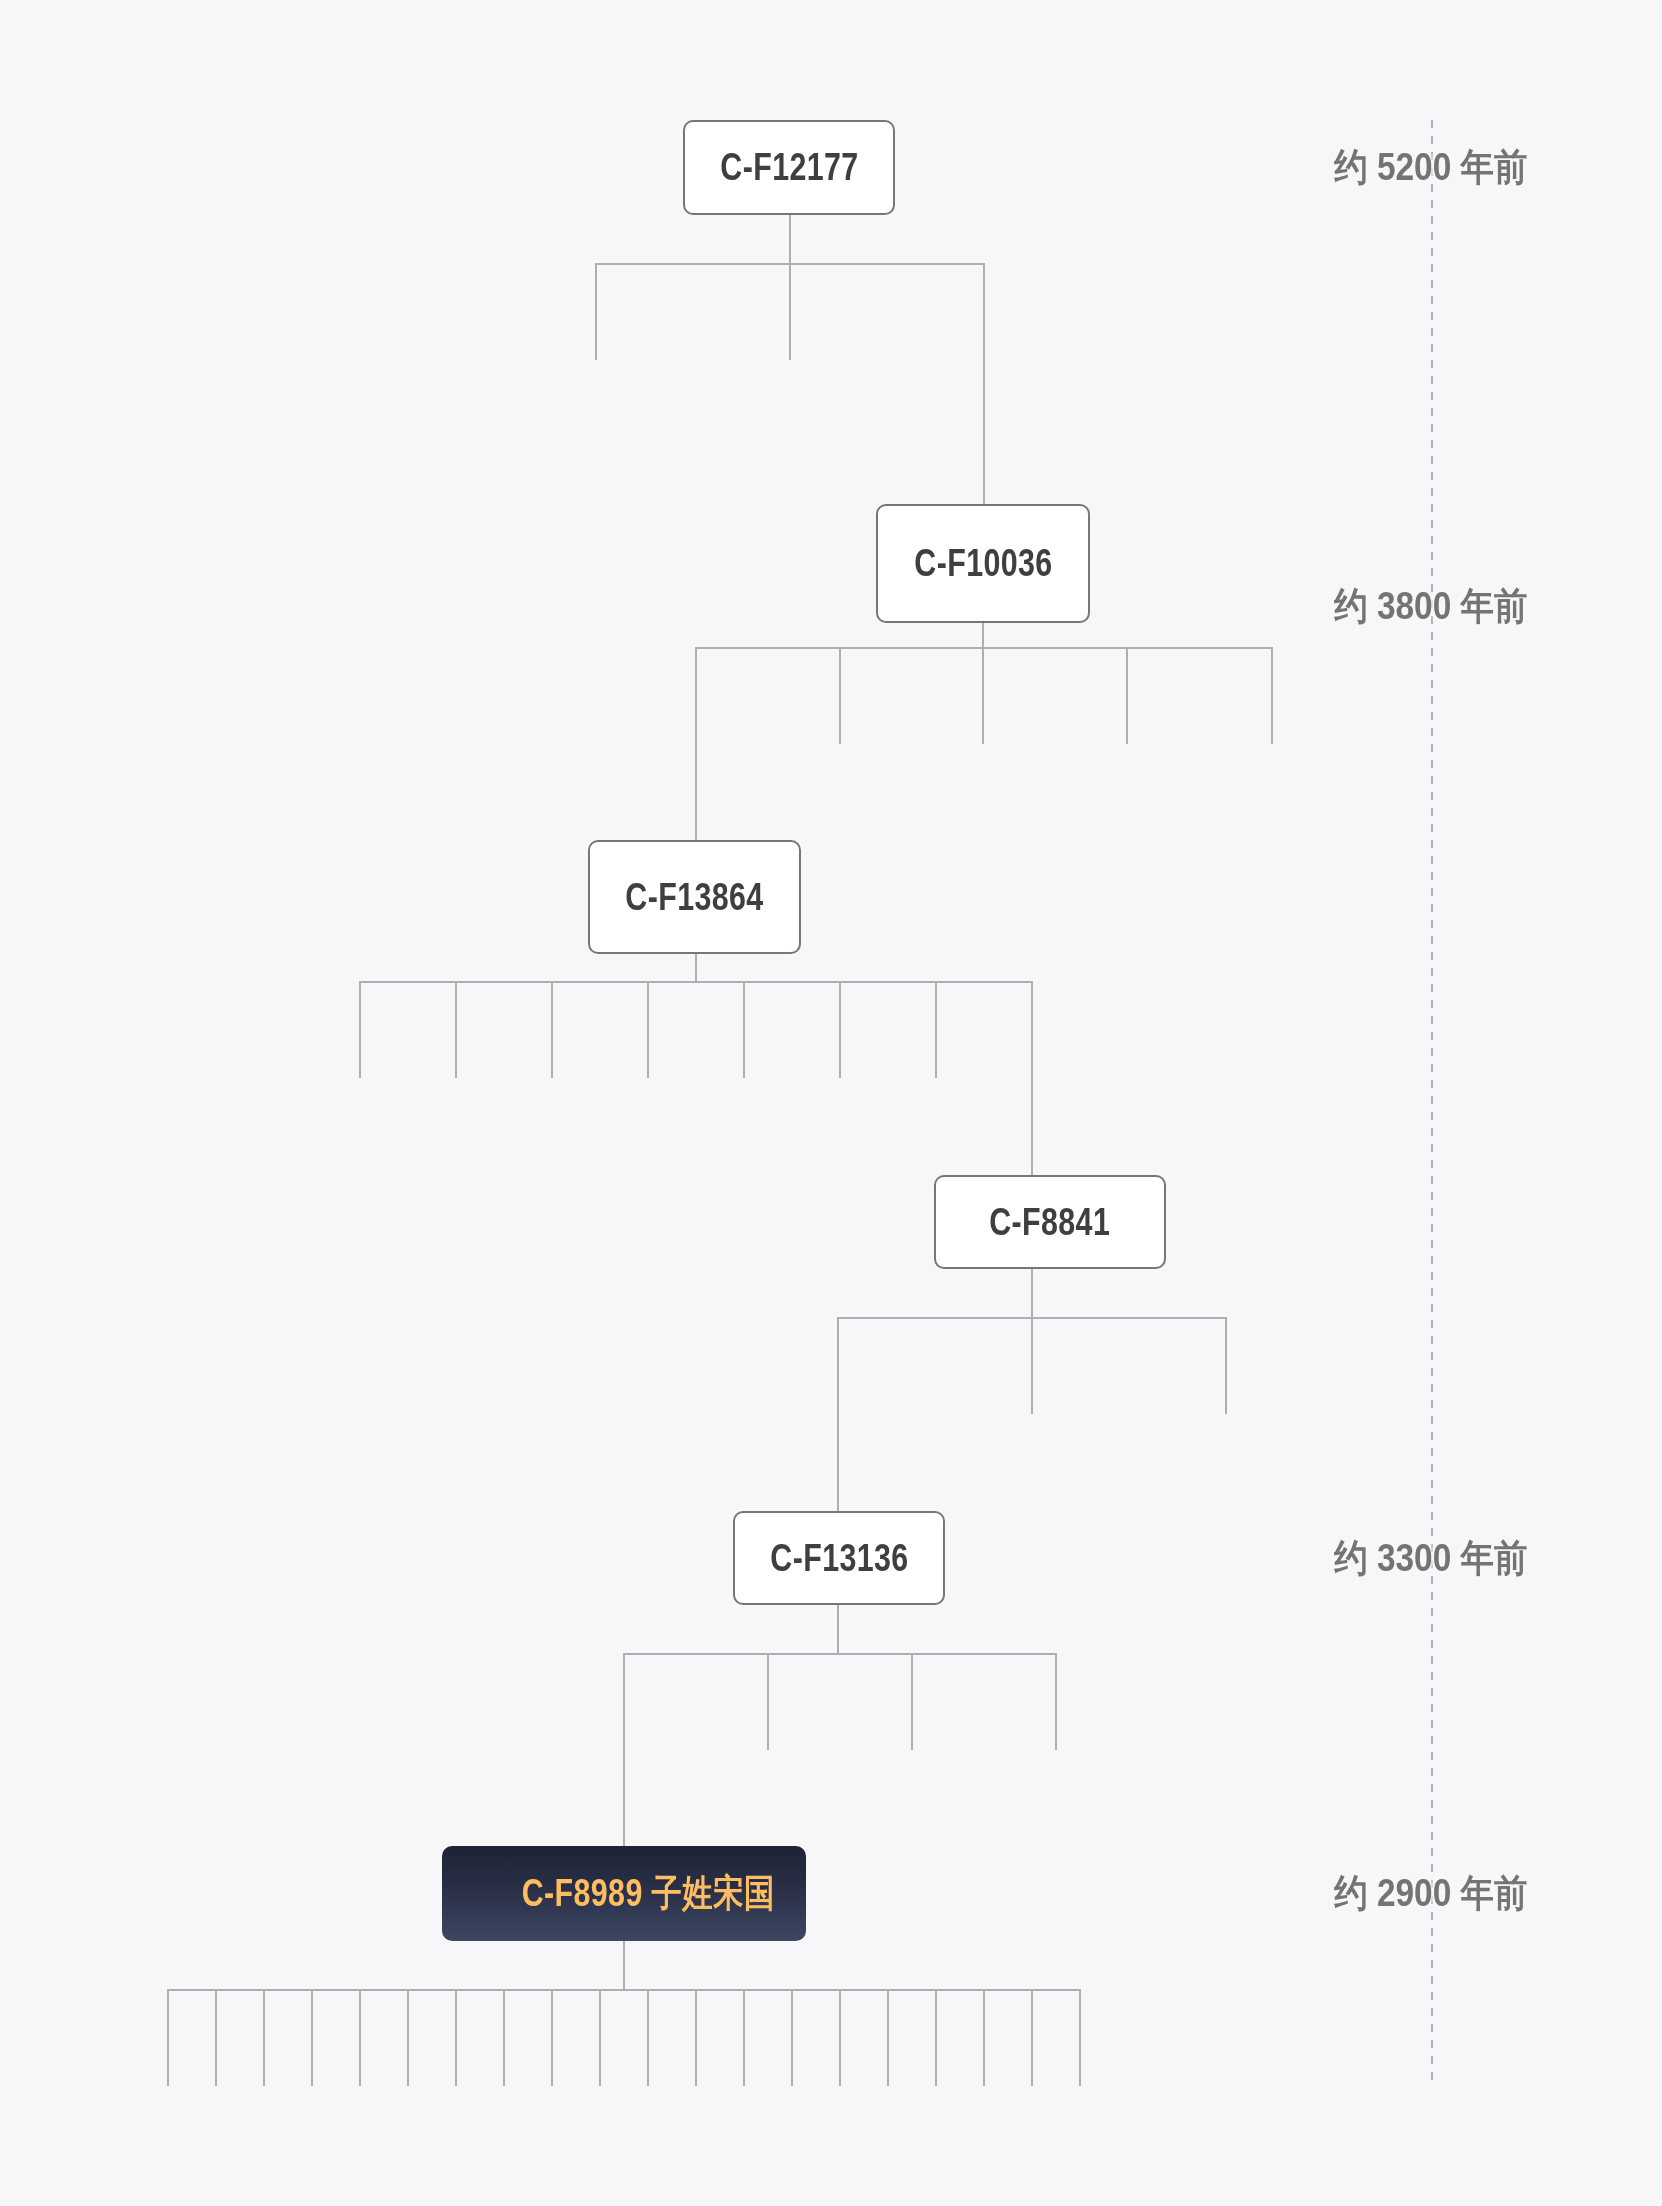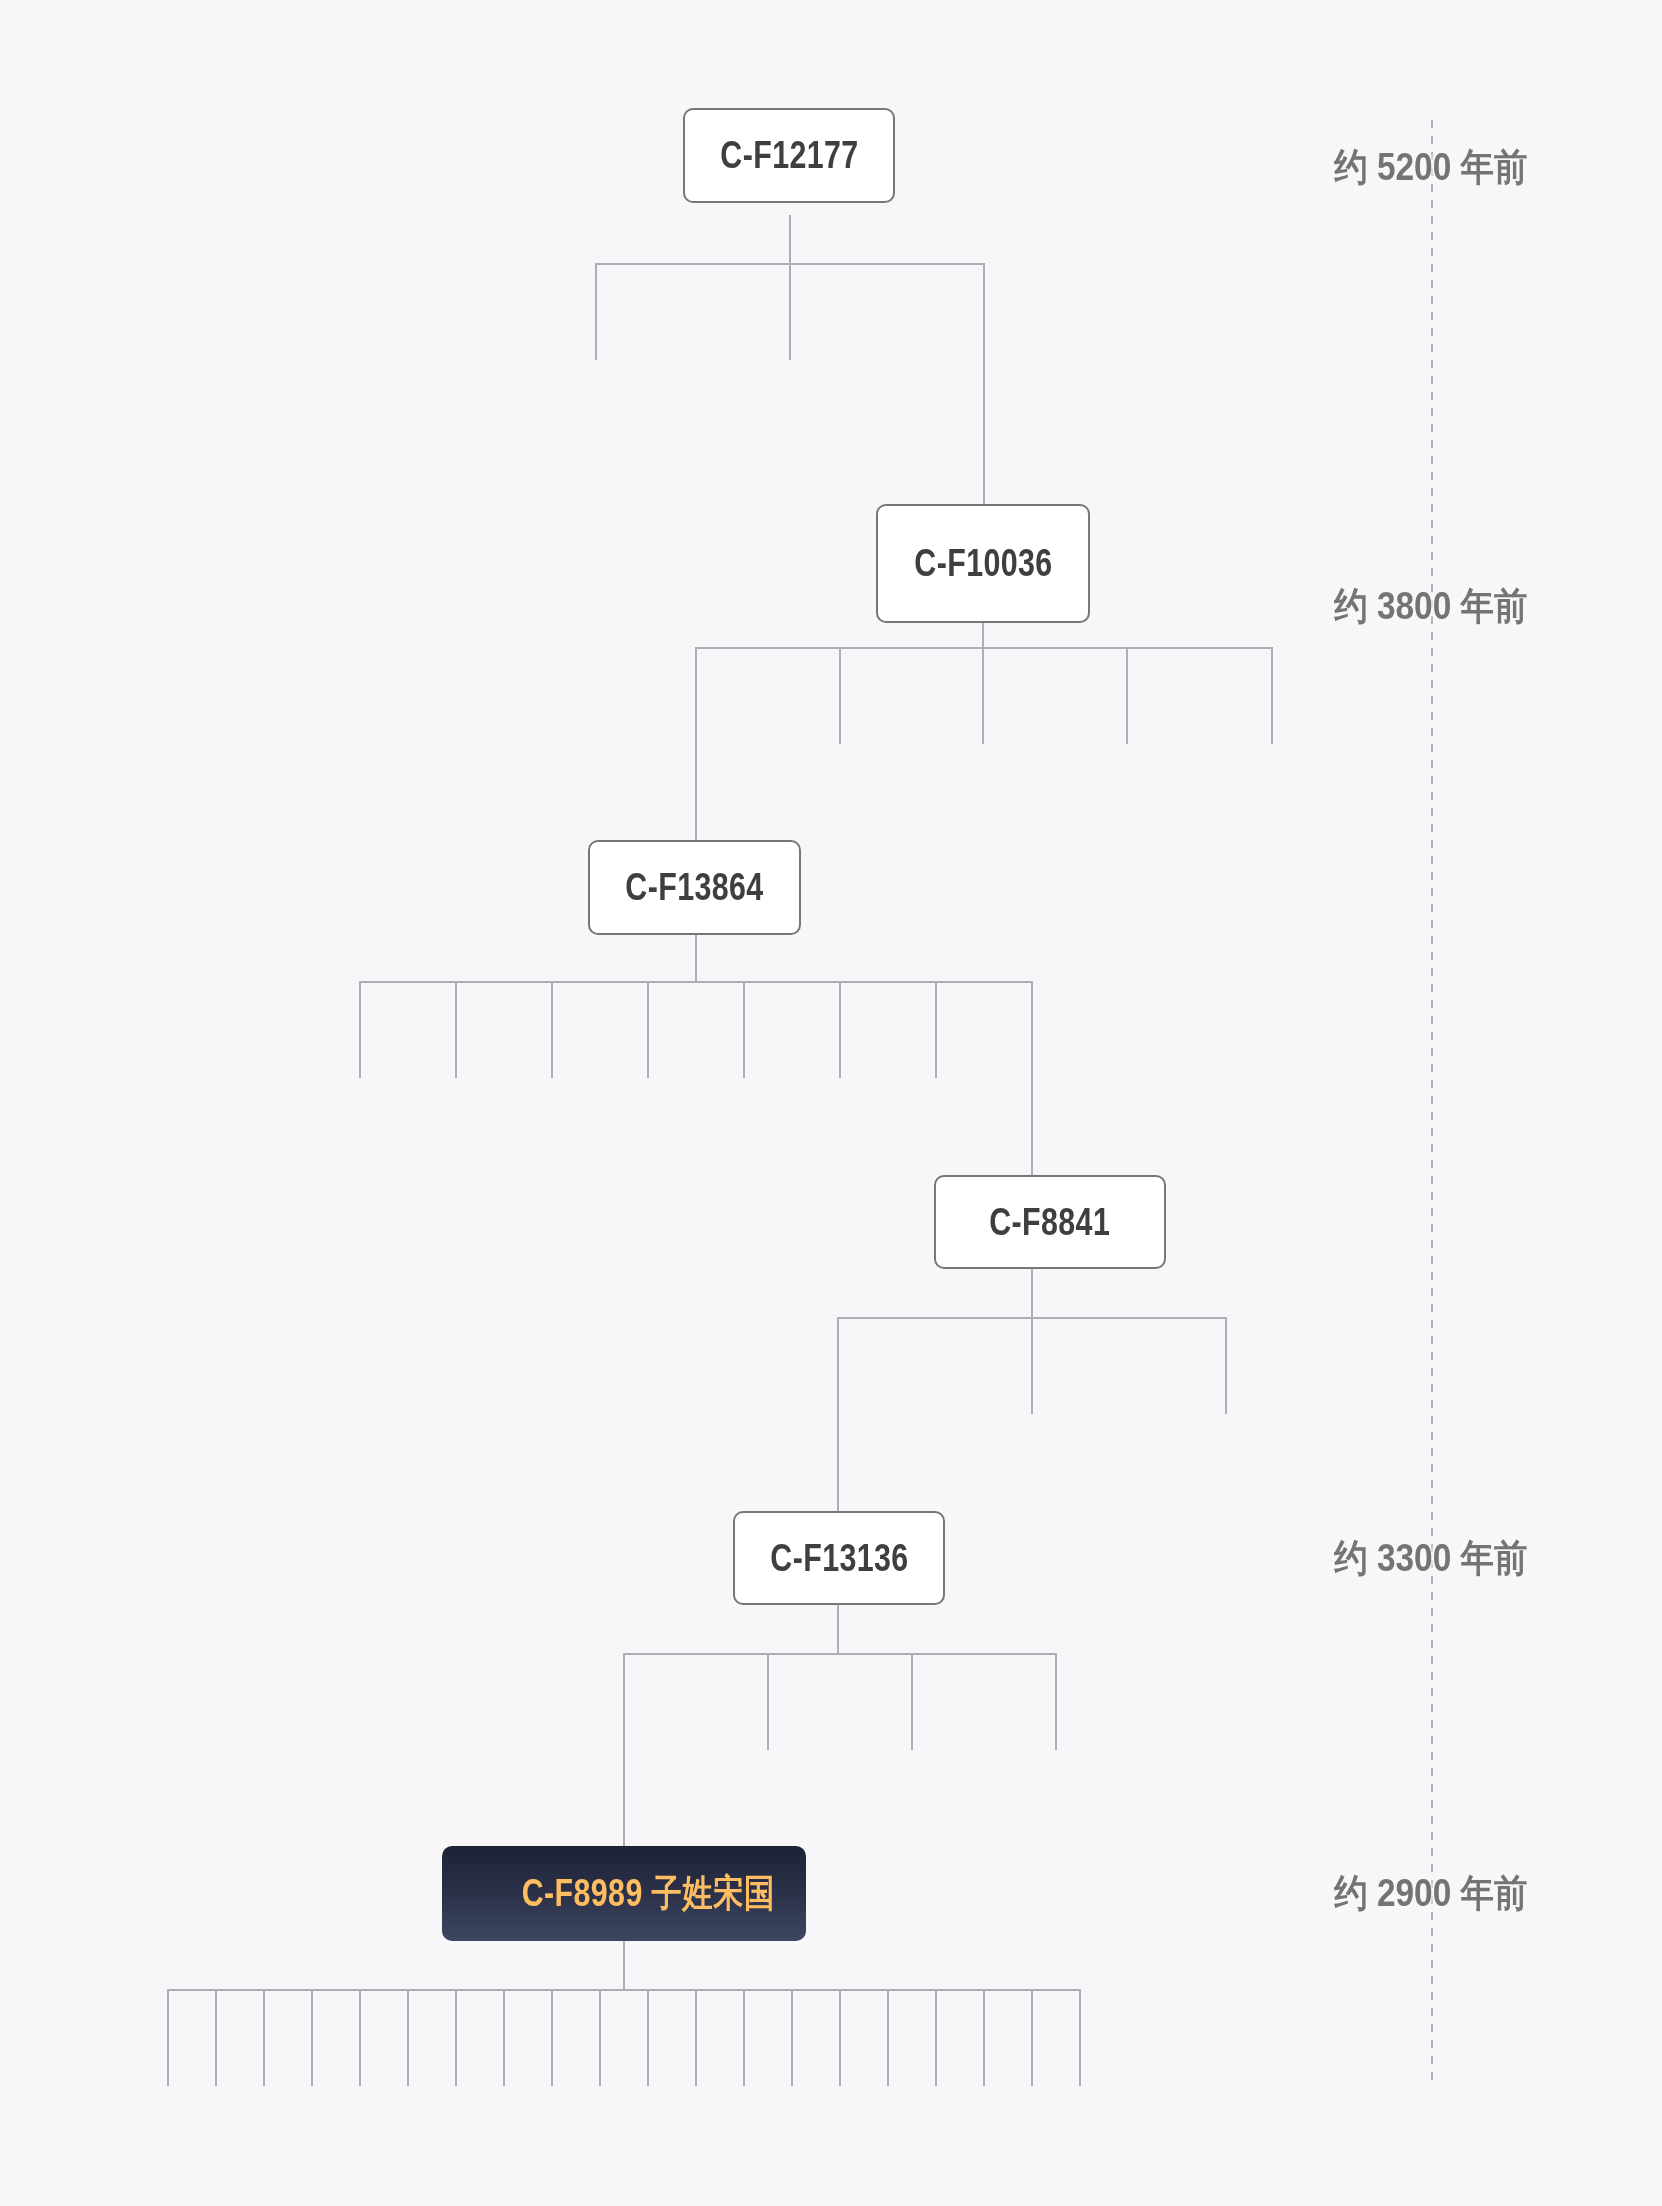--- a/index.html
+++ b/index.html
@@ -89,27 +89,27 @@
     <line x1="792" y1="1990" x2="792" y2="2086" stroke="#aeaeb5" stroke-width="2"></line>
     <line x1="840" y1="1990" x2="840" y2="2086" stroke="#aeaeb5" stroke-width="2"></line>
     <line x1="888" y1="1990" x2="888" y2="2086" stroke="#aeaeb5" stroke-width="2"></line>
     <line x1="936" y1="1990" x2="936" y2="2086" stroke="#aeaeb5" stroke-width="2"></line>
     <line x1="984" y1="1990" x2="984" y2="2086" stroke="#aeaeb5" stroke-width="2"></line>
     <line x1="1032" y1="1990" x2="1032" y2="2086" stroke="#aeaeb5" stroke-width="2"></line>
     <line x1="1080" y1="1990" x2="1080" y2="2086" stroke="#aeaeb5" stroke-width="2"></line>
   </svg>
 
 <div id="nodes-layer">
-  <div class="node" style="left: 683px; top: 108px; width: 212px; height: 95px;">
+  <div class="node" style="left: 683px; top: 120px; width: 212px; height: 95px;">
     <span class="label">C-F12177</span>
   </div>
   <div class="node" style="left: 876px; top: 504px; width: 214px; height: 119px;">
     <span class="label">C-F10036</span>
   </div>
-  <div class="node" style="left: 588px; top: 840px; width: 213px; height: 95px;">
+  <div class="node" style="left: 588px; top: 840px; width: 213px; height: 114px;">
     <span class="label">C-F13864</span>
   </div>
   <div class="node" style="left: 934px; top: 1175px; width: 232px; height: 94px;">
     <span class="label">C-F8841</span>
   </div>
   <div class="node" style="left: 733px; top: 1511px; width: 212px; height: 94px;">
     <span class="label">C-F13136</span>
   </div>
   <div class="node highlight" style="left: 442px; top: 1846px; width: 364px; height: 95px;">
     <span class="label">C-F8989 子姓宋国</span>

